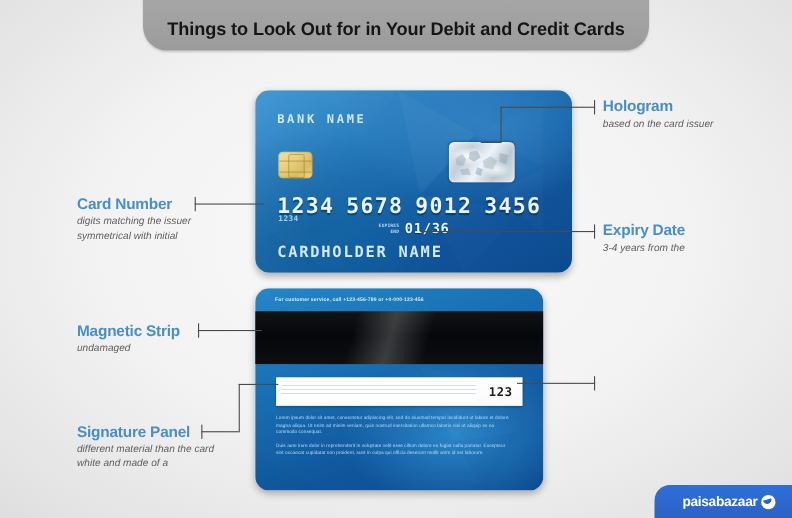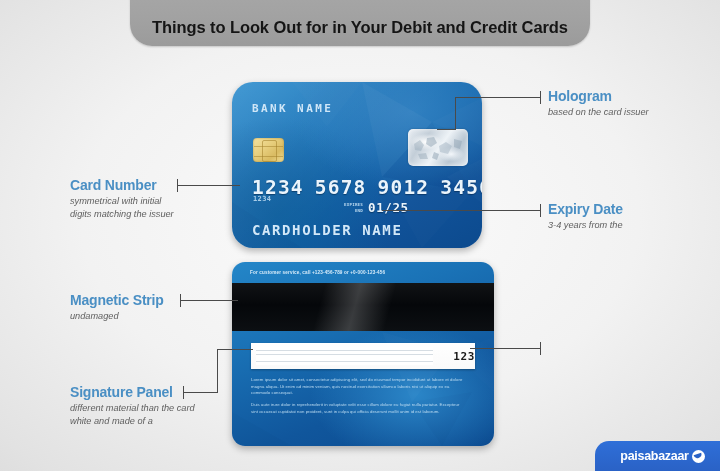--- a/index.html
+++ b/index.html
@@ -42,22 +42,22 @@
   .annot.left { text-align:left; }
 
   
   .conn { position:absolute; background:#4a4a4a; }
   .conn.h { height:1px; }
   .conn.v { width:1px; }
   .tick { position:absolute; width:1px; height:13px; background:#4a4a4a; }
 
   
   #card-front {
-    position:absolute; left:232px; top:82px; width:250px; height:166px;
-    border-radius:21px; overflow:hidden;
+    position:absolute; left:232px; top:82px; width:288px; height:166px;
+    border-radius:13px; overflow:hidden;
     background:
       linear-gradient(135deg, rgba(255,255,255,.10) 0%, rgba(255,255,255,0) 55%),
       radial-gradient(ellipse 200px 130px at 72% 18%, #2f7fc0 0%, rgba(47,127,192,0) 60%),
       radial-gradient(ellipse 180px 150px at 18% 80%, #0e5f9e 0%, rgba(14,95,158,0) 65%),
       linear-gradient(150deg, #2e8ece 0%, #1c74b8 34%, #11539a 72%, #0c4a8e 100%);
     box-shadow:0 3px 7px rgba(0,0,0,.28);
   }
   .poly { position:absolute; opacity:.16; }
   #bank-name {
     position:absolute; left:20px; top:20px;
@@ -142,21 +142,21 @@
     position:absolute; left:0; top:21px; width:100%; height:48px;
     background:
       linear-gradient(105deg, rgba(255,255,255,0) 34%, rgba(255,255,255,.20) 47%, rgba(255,255,255,0) 60%),
       linear-gradient(180deg,#111315 0%,#05070a 45%,#0c0f12 100%);
   }
   #signature-panel {
     position:absolute; left:19px; top:81px; width:224px; height:26px;
     background:linear-gradient(180deg,#ffffff 0%,#fafafa 100%);
     box-shadow:0 1px 2px rgba(0,0,0,.3);
     display:flex; align-items:center; justify-content:flex-end;
-    overflow:hidden;
+    padding-right:9px; overflow:hidden;
   }
   #sig-lines {
     position:absolute; left:5px; top:4px; right:42px; bottom:4px;
     background:repeating-linear-gradient(180deg,#ffffff 0 3px,#d6dde3 3px 3.8px);
   }
   #cvv-value {
     position:relative; font-family:"DejaVu Sans Mono", monospace;
     font-size:11px; font-weight:bold; color:#1b1b1b; letter-spacing:.6px;
   }
   #back-fineprint {
@@ -222,21 +222,21 @@
     <div id="card-number">
       <span class="grp">1234</span><span class="grp">5678</span><span class="grp">9012</span><span class="grp">3456</span>
     </div>
     <div id="card-number-small">1234</div>
 
     <div id="expiry-block">
       <div id="expires-label">
         <div>EXPIRES</div>
         <div>END</div>
       </div>
-      <div id="expiry-value">01/25</div>
+      <div id="expiry-value">01/36</div>
     </div>
 
     <div id="cardholder-name">CARDHOLDER NAME</div>
   </div>
 
   <div id="card-back">
     <svg class="poly" style="left:0;top:70px;width:262px;height:114px" viewBox="0 0 262 114">
       <polygon points="150,0 220,20 180,70" fill="#ffffff" opacity=".14"></polygon>
       <polygon points="220,20 262,5 262,60" fill="#ffffff" opacity=".09"></polygon>
       <polygon points="180,70 240,60 210,114" fill="#001f45" opacity=".14"></polygon>
@@ -254,22 +254,22 @@
 
     <div id="back-fineprint">
       <p>Lorem ipsum dolor sit amet, consectetur adipiscing elit, sed do eiusmod tempor incididunt ut labore et dolore magna aliqua. Ut enim ad minim veniam, quis nostrud exercitation ullamco laboris nisi ut aliquip ex ea commodo consequat.</p>
       <p>Duis aute irure dolor in reprehenderit in voluptate velit esse cillum dolore eu fugiat nulla pariatur. Excepteur sint occaecat cupidatat non proident, sunt in culpa qui officia deserunt mollit anim id est laborum.</p>
     </div>
   </div>
 
   <div class="annot left" style="left:70px; top:178px; width:120px;">
     <div class="a-title">Card Number</div>
     <div class="a-desc">
+      <div>digits matching the issuer</div>
       <div>symmetrical with initial</div>
-      <div>digits matching the issuer</div>
     </div>
   </div>
   <div class="tick" style="left:177px; top:179px;"></div>
   <div class="conn h" style="left:177px; top:185px; width:63px;"></div>
 
   <div class="annot right" style="left:548px; top:89px; width:160px;">
     <div class="a-title">Hologram</div>
     <div class="a-desc">
       <div>based on the card issuer</div>
     </div>

